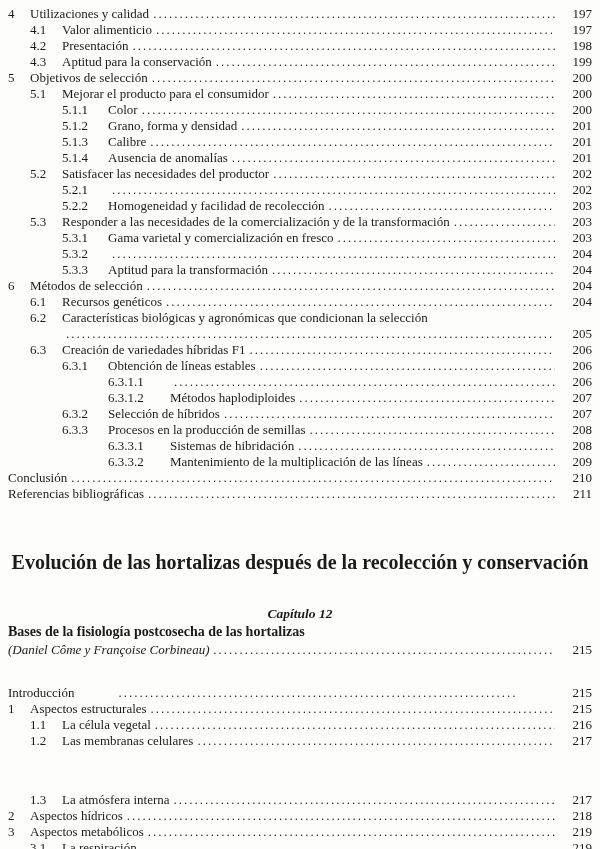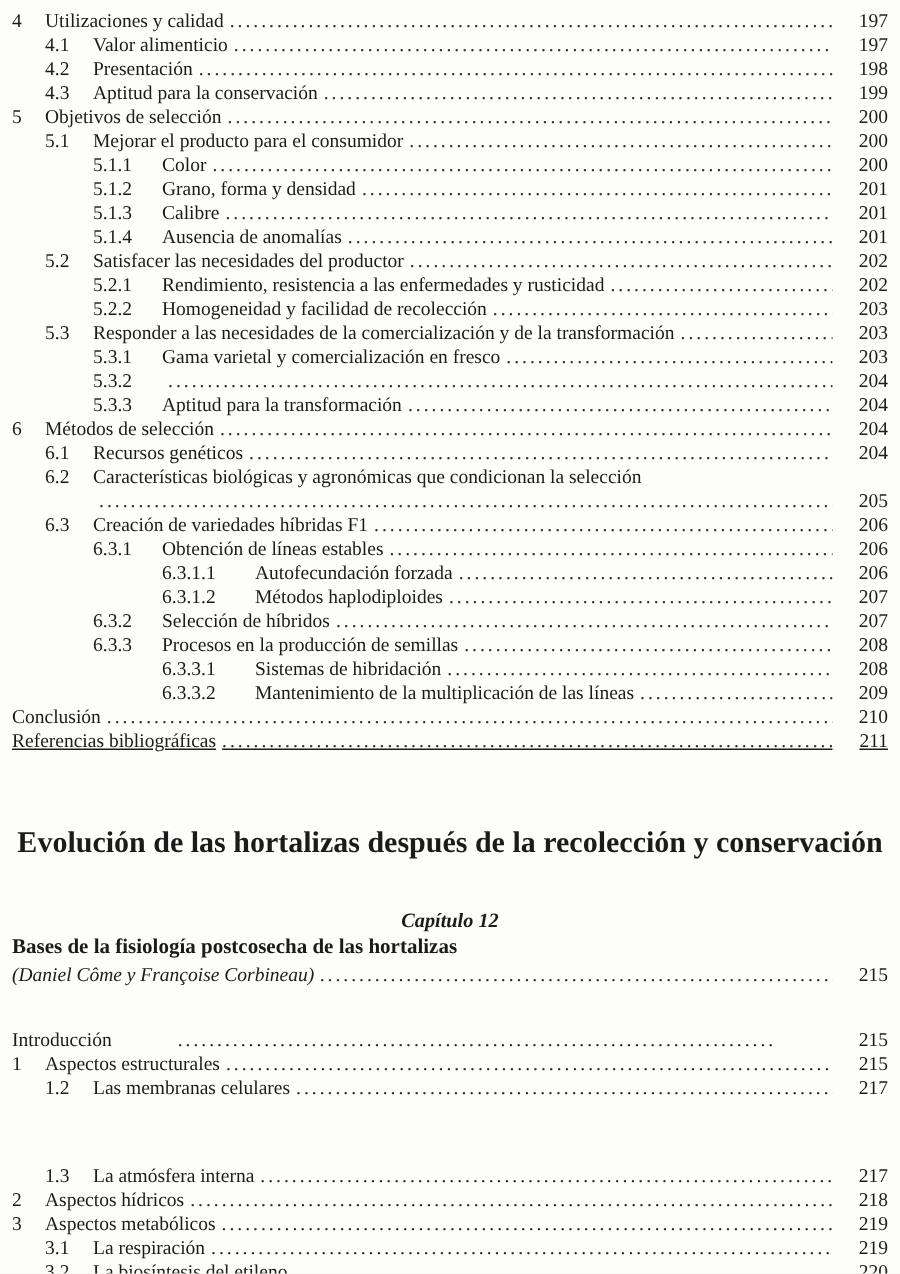--- a/index.html
+++ b/index.html
@@ -142,21 +142,20 @@
         <span class="toc-page">201</span>
       </div>
       <div class="toc-row" style="padding-left: 22px;">
         <span class="toc-num" style="width: 32px;">5.2</span>
         <span class="toc-title">Satisfacer las necesidades del productor</span>
         <span class="toc-dots"></span>
         <span class="toc-page">202</span>
       </div>
       <div class="toc-row" style="padding-left: 54px;">
         <span class="toc-num" style="width: 46px;">5.2.1</span>
-        <span class="toc-title">Rendimiento, resistencia a las enfermedades y rusticidad</span>
         <span class="toc-dots"></span>
         <span class="toc-page">202</span>
       </div>
       <div class="toc-row" style="padding-left: 54px;">
         <span class="toc-num" style="width: 46px;">5.2.2</span>
         <span class="toc-title">Homogeneidad y facilidad de recolección</span>
         <span class="toc-dots"></span>
         <span class="toc-page">203</span>
       </div>
       <div class="toc-row" style="padding-left: 22px;">
@@ -209,21 +208,20 @@
         <span class="toc-page">206</span>
       </div>
       <div class="toc-row" style="padding-left: 54px;">
         <span class="toc-num" style="width: 46px;">6.3.1</span>
         <span class="toc-title">Obtención de líneas estables</span>
         <span class="toc-dots"></span>
         <span class="toc-page">206</span>
       </div>
       <div class="toc-row" style="padding-left: 100px;">
         <span class="toc-num" style="width: 62px;">6.3.1.1</span>
-        <span class="toc-title">Autofecundación forzada</span>
         <span class="toc-dots"></span>
         <span class="toc-page">206</span>
       </div>
       <div class="toc-row" style="padding-left: 100px;">
         <span class="toc-num" style="width: 62px;">6.3.1.2</span>
         <span class="toc-title">Métodos haplodiploides</span>
         <span class="toc-dots"></span>
         <span class="toc-page">207</span>
       </div>
       <div class="toc-row" style="padding-left: 54px;">
@@ -248,21 +246,21 @@
         <span class="toc-num" style="width: 62px;">6.3.3.2</span>
         <span class="toc-title">Mantenimiento de la multiplicación de las líneas</span>
         <span class="toc-dots"></span>
         <span class="toc-page">209</span>
       </div>
       <div class="toc-row" style="padding-left: 0px;">
         <span class="toc-title">Conclusión</span>
         <span class="toc-dots"></span>
         <span class="toc-page">210</span>
       </div>
-      <div class="toc-row" style="padding-left: 0px; text-decoration: underline;">
+      <div class="toc-row" style="padding-left: 0px;">
         <span class="toc-title">Referencias bibliográficas</span>
         <span class="toc-dots"></span>
         <span class="toc-page">211</span>
       </div>
     </div>
 
   <div class="part-heading">
     <div class="part-title">Evolución de las hortalizas después de la recolección y conservación</div>
   </div>
 
@@ -282,20 +280,26 @@
         <span class="toc-dots"></span>
         <span class="toc-page">215</span>
       </div>
       <div class="toc-row" style="padding-left: 0px;">
         <span class="toc-num" style="width: 22px;">1</span>
         <span class="toc-title">Aspectos estructurales</span>
         <span class="toc-dots"></span>
         <span class="toc-page">215</span>
       </div>
       <div class="toc-row" style="padding-left: 22px;">
+        <span class="toc-num" style="width: 32px;">1.1</span>
+        <span class="toc-title">La célula vegetal</span>
+        <span class="toc-dots"></span>
+        <span class="toc-page">216</span>
+      </div>
+      <div class="toc-row" style="padding-left: 22px;">
         <span class="toc-num" style="width: 32px;">1.2</span>
         <span class="toc-title">Las membranas celulares</span>
         <span class="toc-dots"></span>
         <span class="toc-page">217</span>
       </div>
       <div class="toc-row" style="padding-left: 22px; margin-top: 43px;">
         <span class="toc-num" style="width: 32px;">1.3</span>
         <span class="toc-title">La atmósfera interna</span>
         <span class="toc-dots"></span>
         <span class="toc-page">217</span>

